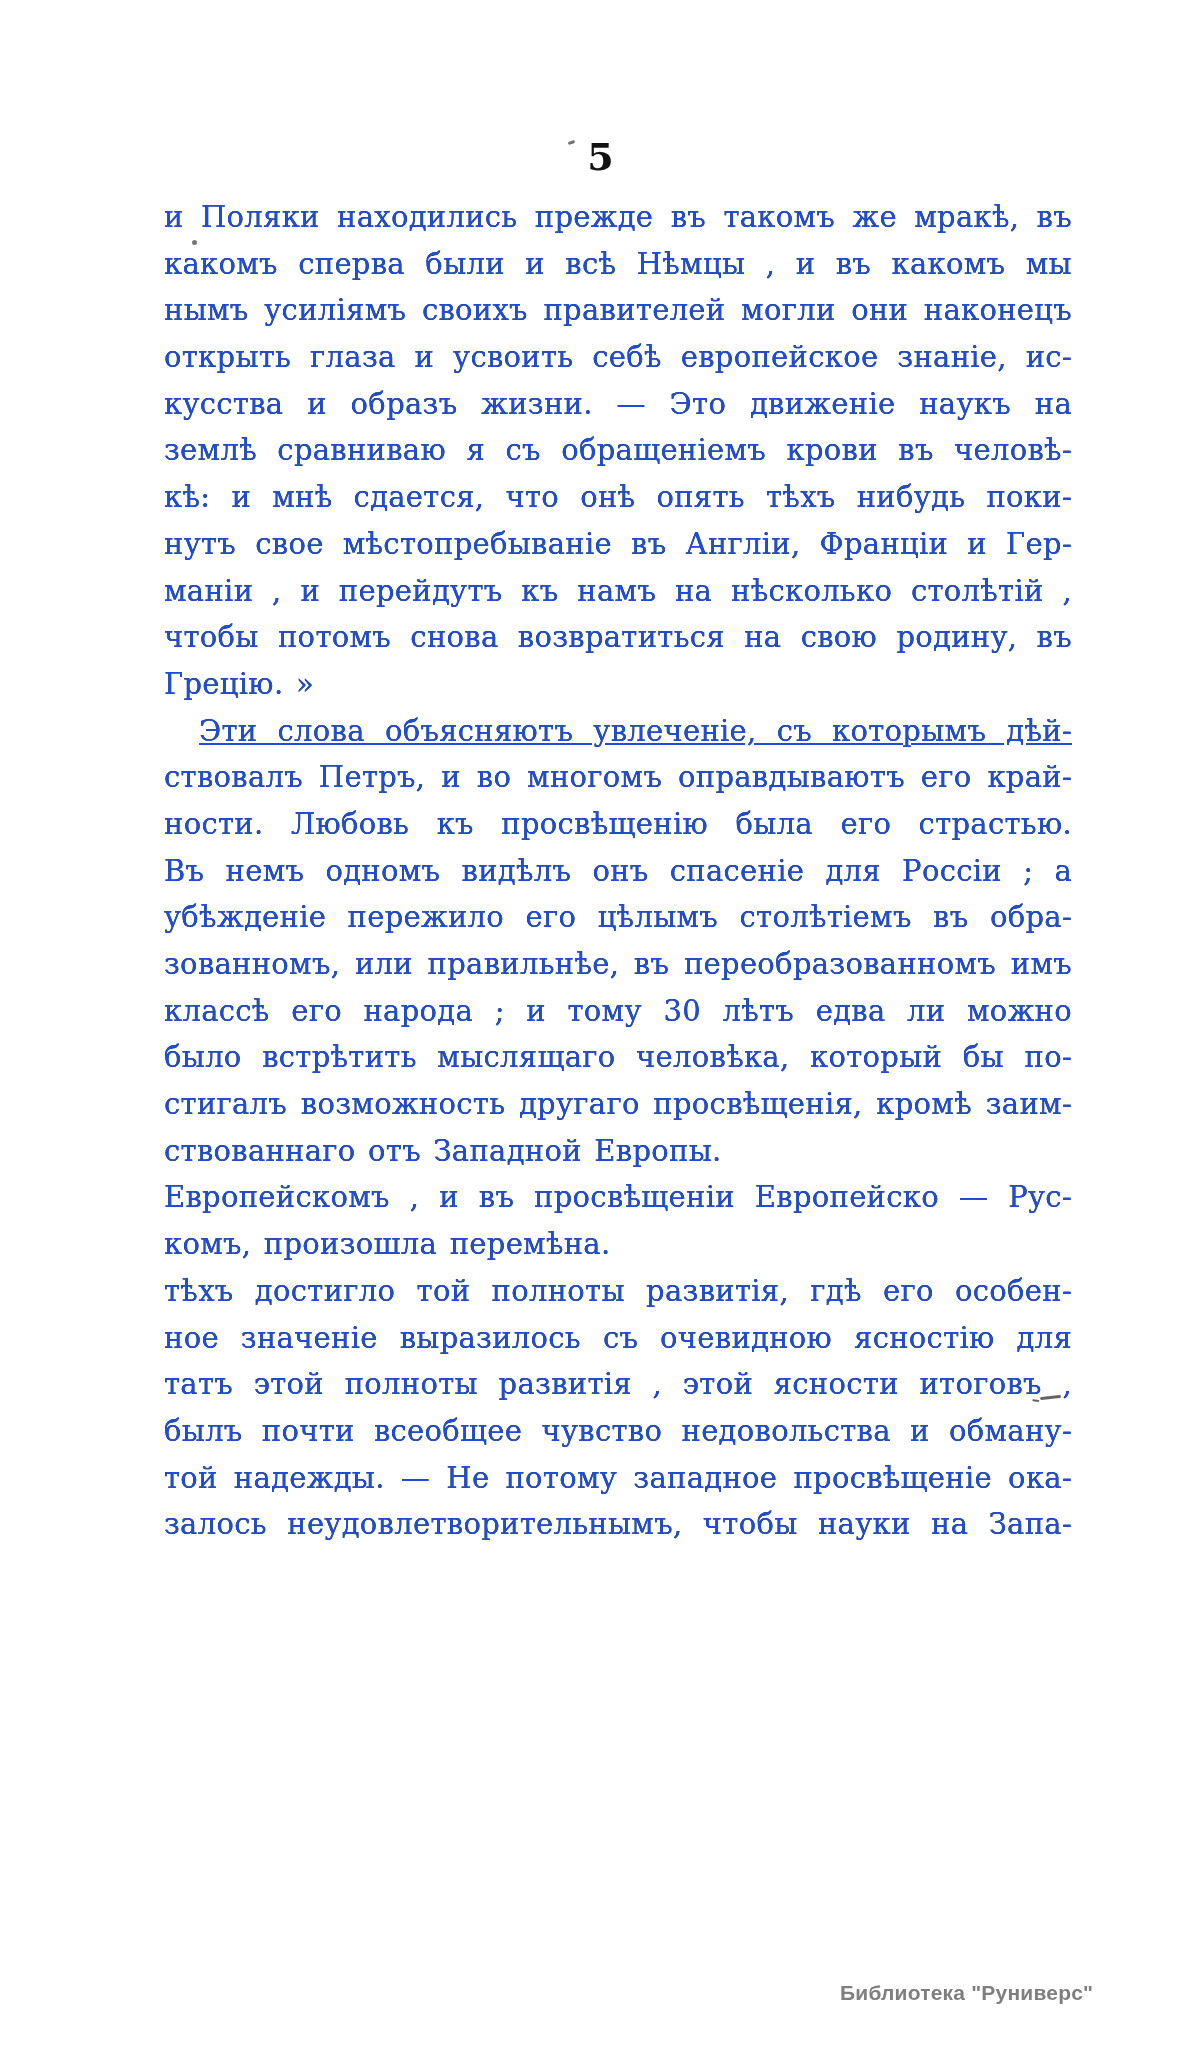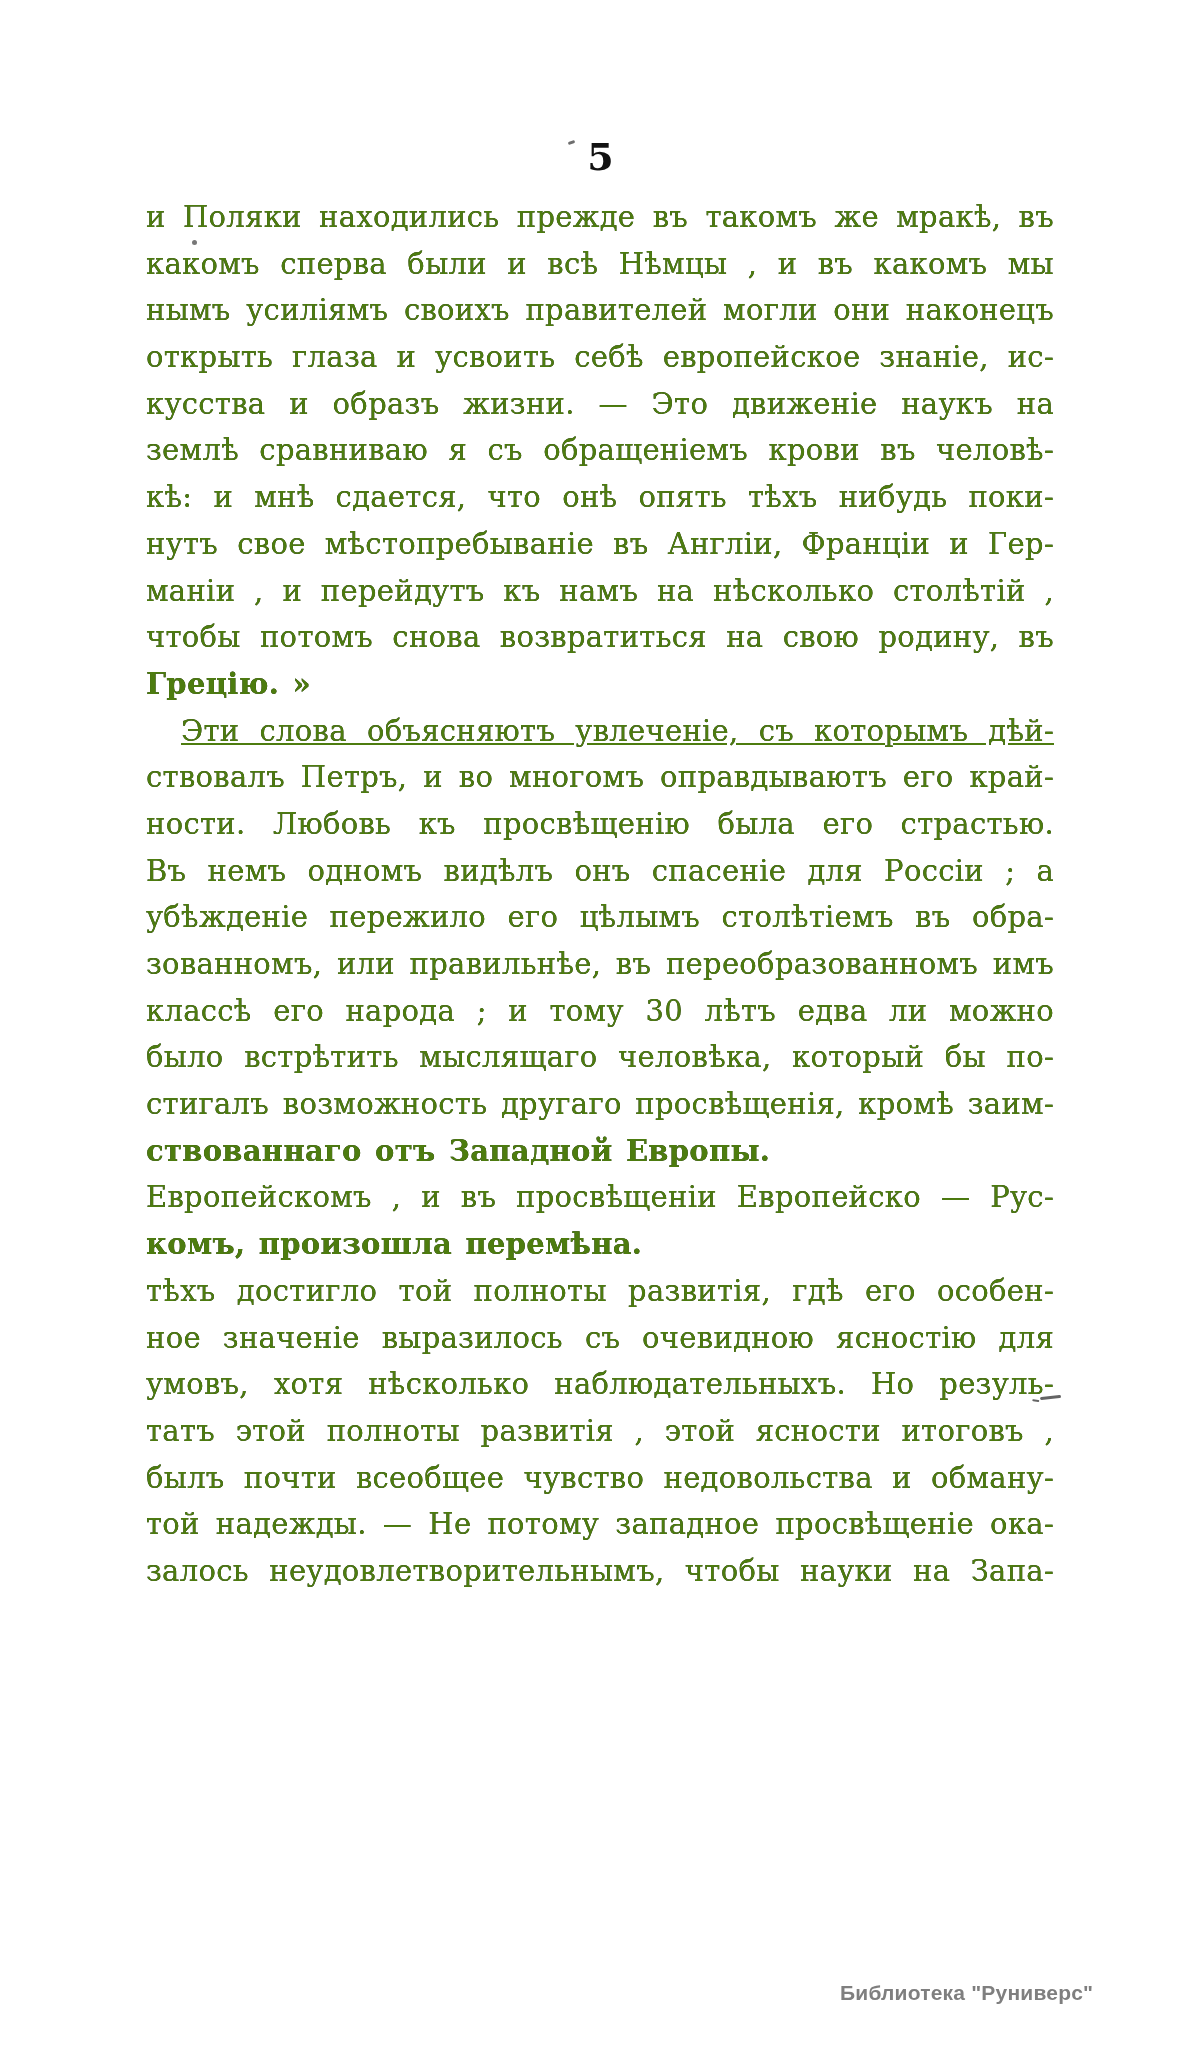--- a/index.html
+++ b/index.html
@@ -17,37 +17,36 @@
   .page-number {
     position: absolute;
     left: 147px; top: 134px; width: 908px;
     text-align: center;
     font-size: 38px; font-weight: bold;
     color: #121212;
     letter-spacing: 1px;
   }
   .text-block {
     position: absolute;
-    left: 146px; top: 194px; width: 908px;
-    color: #4d7c0f;
+    left: 164px; top: 194px; width: 908px;
+    color: #1d4ed8;
     text-shadow: 0 0 0.5px #1a1a1a;
   }
   .line {
     height: 46.7px; line-height: 46.7px;
     font-size: 29px;
     letter-spacing: 0.3px;
     text-align: justify;
     text-align-last: justify;
     overflow: visible;
   }
   .line.end {
     text-align: center;
     text-align-last: left;
     word-spacing: 3px;
-    font-weight: bold;
   }
   .line.indent { padding-left: 35px; text-decoration: underline; }
   .artifact { position: absolute; background: #4a4a4a; }
   .artifact.dot-left { left: 192px; top: 240px; width: 5px; height: 5px; border-radius: 50%; opacity: .75; }
   .artifact.tick-pagenum { left: 568px; top: 141px; width: 7px; height: 3px; border-radius: 2px; transform: rotate(-20deg); opacity: .8; }
   .artifact.squiggle-right { left: 1040px; top: 1396px; width: 21px; height: 2.5px; border-radius: 2px; transform: rotate(-6deg); opacity: .85; }
   .artifact.squiggle-right::before {
     content: ""; position: absolute; left: -8px; top: 2px;
     width: 7px; height: 2px; background: #4a4a4a; border-radius: 2px; transform: rotate(14deg);
   }
@@ -92,21 +91,20 @@
     <div class="line">убѣжденіе пережило его цѣлымъ столѣтіемъ въ обра-</div>
     <div class="line">зованномъ, или правильнѣе, въ переобразованномъ имъ</div>
     <div class="line">классѣ его народа ; и тому 30 лѣтъ едва ли можно</div>
     <div class="line">было встрѣтить мыслящаго человѣка, который бы по-</div>
     <div class="line">стигалъ возможность другаго просвѣщенія, кромѣ заим-</div>
     <div class="line end">ствованнаго отъ Западной Европы.</div>
     <div class="line">Европейскомъ , и въ просвѣщеніи Европейско — Рус-</div>
     <div class="line end">комъ, произошла перемѣна.</div>
     <div class="line">тѣхъ достигло той полноты развитія, гдѣ его особен-</div>
     <div class="line">ное значеніе выразилось съ очевидною ясностію для</div>
-    <div class="line">умовъ, хотя нѣсколько наблюдательныхъ. Но резуль-</div>
     <div class="line">татъ этой полноты развитія , этой ясности итоговъ ,</div>
     <div class="line">былъ почти всеобщее чувство недовольства и обману-</div>
     <div class="line">той надежды. — Не потому западное просвѣщеніе ока-</div>
     <div class="line">залось неудовлетворительнымъ, чтобы науки на Запа-</div>
   </div>
 
   <div class="watermark">Библиотека "Руниверс"</div>
 
 </div>
 

